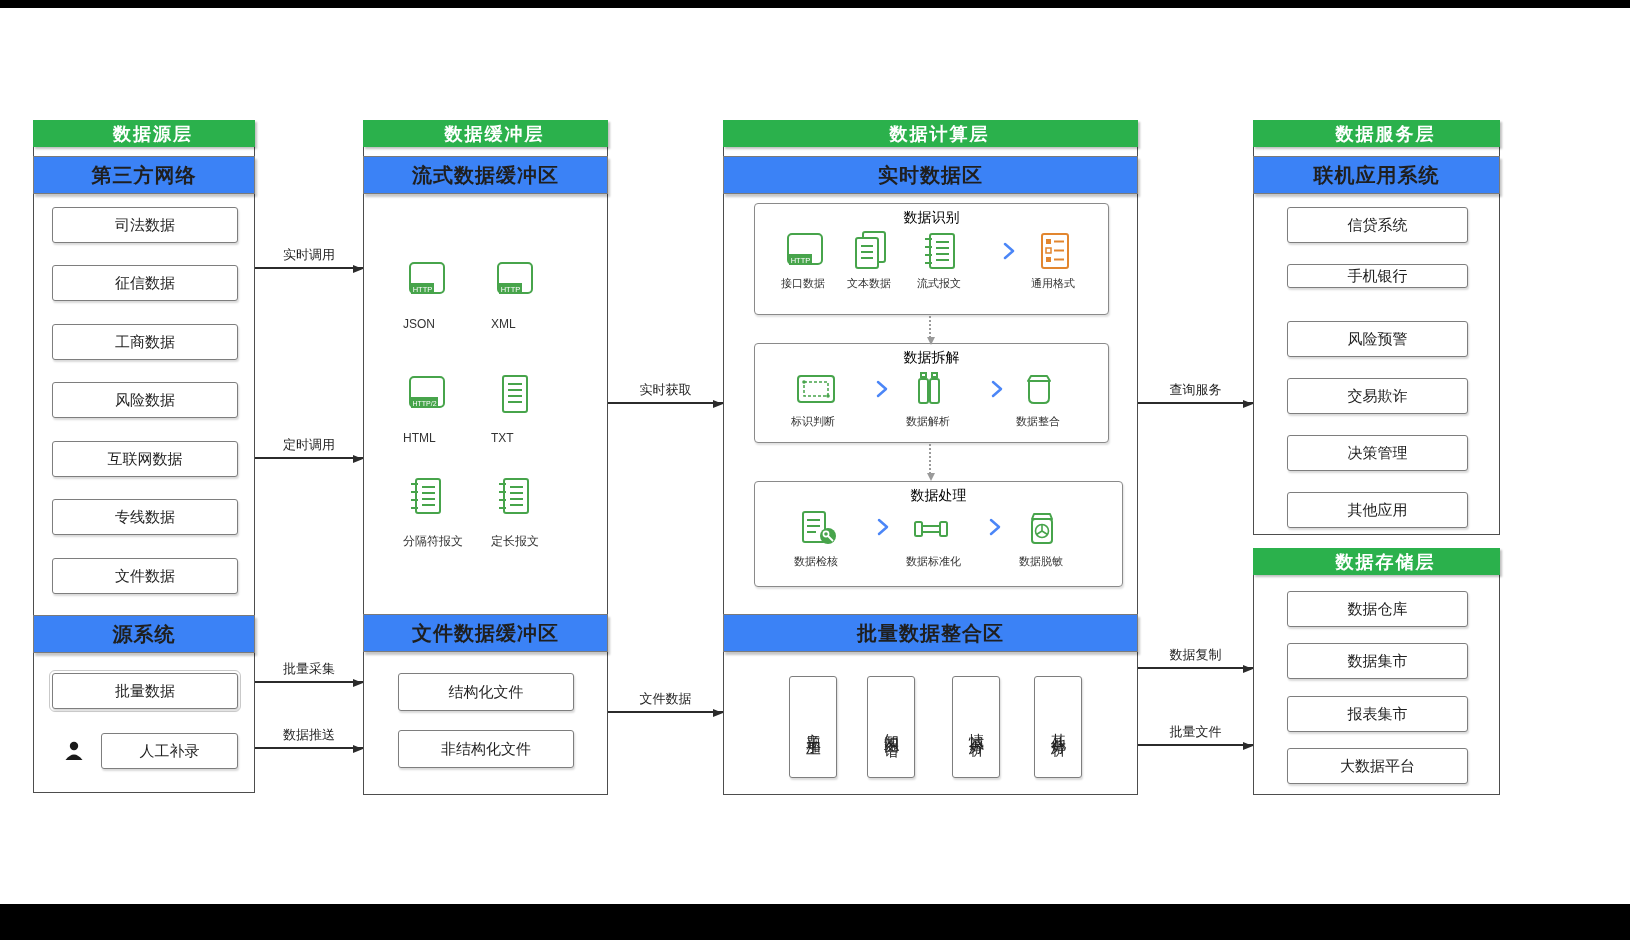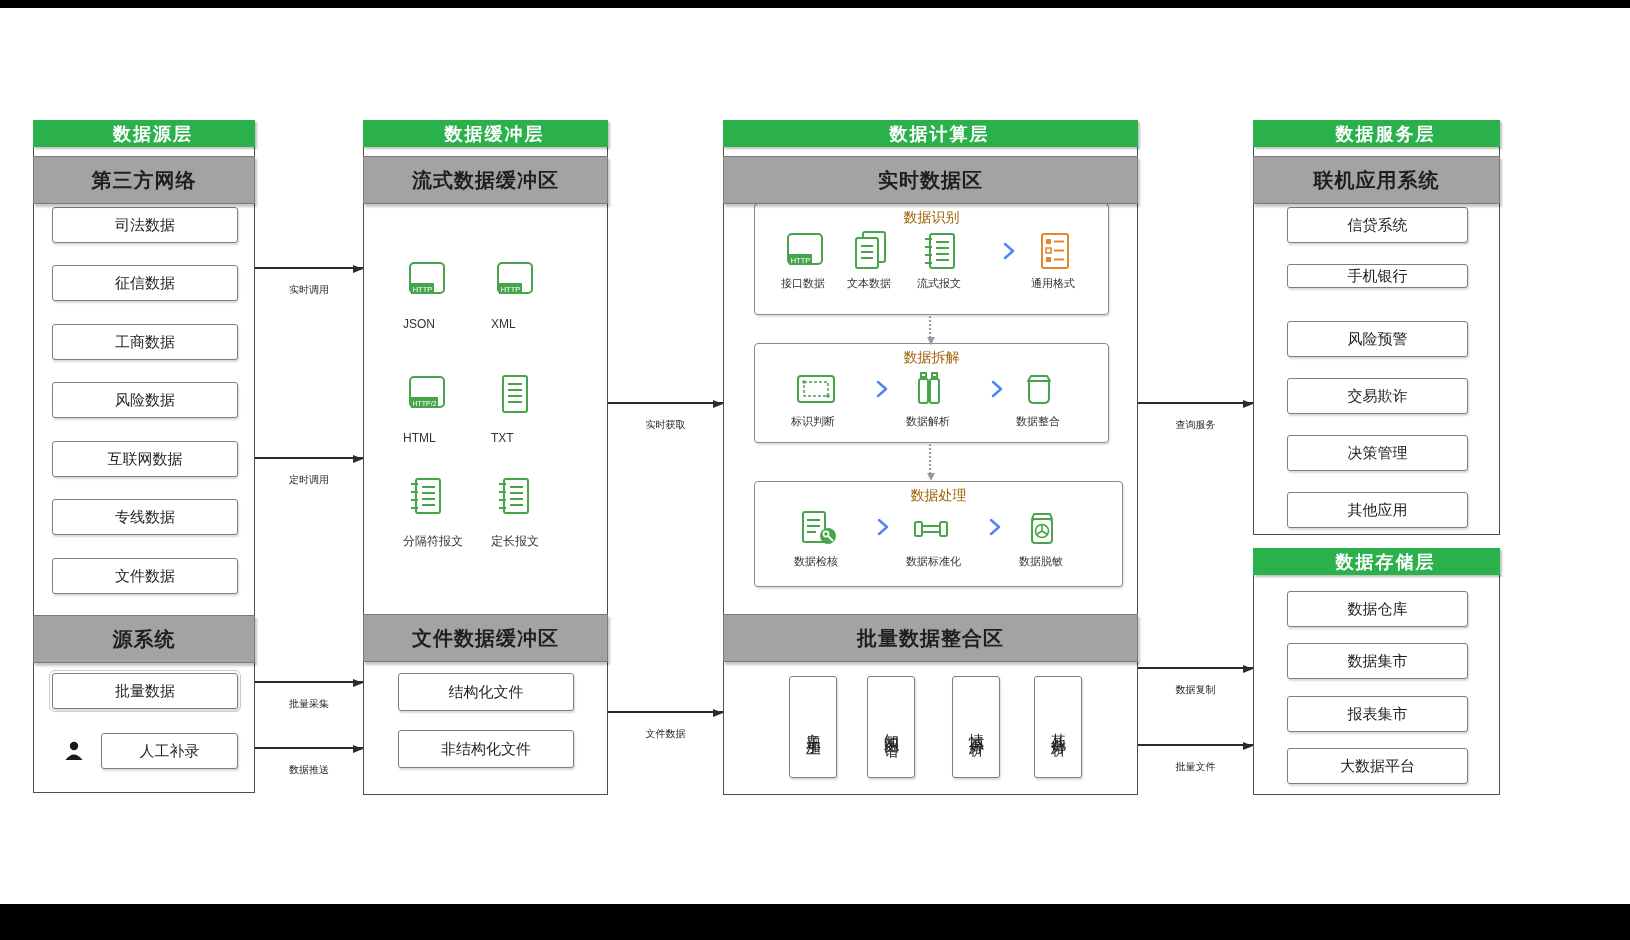--- a/index.html
+++ b/index.html
@@ -6,43 +6,43 @@
   html,body { background:#ffffff; }
   body { font-family:"Liberation Sans","DejaVu Sans",sans-serif; color:#1f1f1f; }
   .canvas { position:relative; width:1630px; height:940px; background:#ffffff; overflow:hidden; }
   .black-bar { position:absolute; left:0; width:100%; background:#000; }
 
   .col { position:absolute; border:1px solid #4d4d4d; background:#fff; }
   .ghead { position:absolute; left:-1px; right:-1px; top:-1px; height:27px; background:#2bb14c;
            color:#fff; font-size:18px; font-weight:bold; letter-spacing:2px;
            display:flex; align-items:center; justify-content:center;
            box-shadow:2px 2px 2px rgba(0,0,0,0.25); z-index:3;padding-left:18px; }
-  .tbar { position:absolute; left:-1px; right:-1px; height:48px; background:#a3a3a3;
+  .tbar { position:absolute; left:-1px; right:-1px; height:38px; background:#3b82f6;
           border:1px solid #7a7a7a; box-shadow:2px 3px 2px rgba(0,0,0,0.22);
           display:flex; align-items:center; justify-content:center;
           font-size:20px; font-weight:bold; letter-spacing:1px; z-index:2; }
   .box { position:absolute; background:#fff; border:1px solid #7e7e7e; border-radius:3px;
          box-shadow:1px 2px 2px rgba(0,0,0,0.15);
          display:flex; align-items:center; justify-content:center; font-size:15px; }
   .box.dbl { outline:1px solid #c9c9c9; outline-offset:2px; }
   .vbox { writing-mode:vertical-rl; text-orientation:upright; letter-spacing:3px; font-size:15px; }
 
   .stage { position:absolute; border:1px solid #8a8a8a; border-radius:4px; background:#fff;
            box-shadow:1px 2px 2px rgba(0,0,0,0.12); }
-  .stage-title { position:absolute; top:5px; left:0; width:100%; text-align:center; font-size:14px; color:#a16207; }
+  .stage-title { position:absolute; top:5px; left:0; width:100%; text-align:center; font-size:14px; color:#000000; }
   .icon-cell { position:absolute; width:90px; display:flex; flex-direction:column; align-items:flex-start; }
   .icon-cell.narrow { width:66px; }
   .icon-lab { font-size:11px; color:#333; margin-top:4px; white-space:nowrap; }
   .icon-lab.big { font-size:12px; margin-top:16px; }
   .chev { position:absolute; }
 
   .arrow { position:absolute; height:0; border-top:2px solid #2b2b2b; }
   .arrow::after { content:""; position:absolute; right:0; top:-4px;
                   border-left:10px solid #2b2b2b; border-top:4px solid transparent; border-bottom:4px solid transparent; }
-  .alabel { position:absolute; text-align:center; font-size:10px; color:#1f1f1f;margin-top:37px; }
+  .alabel { position:absolute; text-align:center; font-size:13px; color:#1f1f1f; }
   .dot-arrow { position:absolute; width:0; border-left:2px dotted #9a9a9a; }
   .dot-arrow::after { content:""; position:absolute; left:-4px; bottom:-7px;
                       border-top:8px solid #9a9a9a; border-left:4px solid transparent; border-right:4px solid transparent; }
   svg { display:block; }
 </style>
 </head>
 <body>
 
 <div class="canvas">
 

